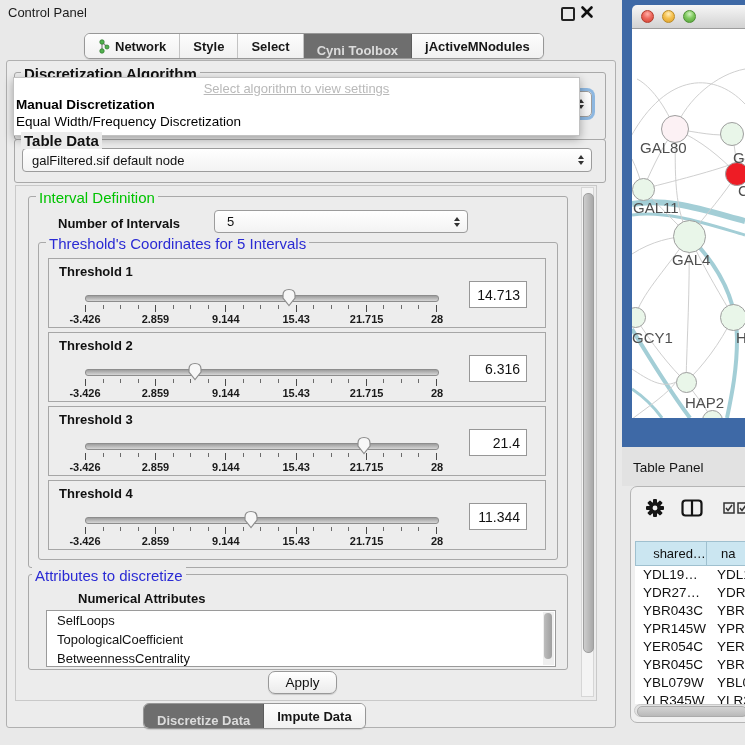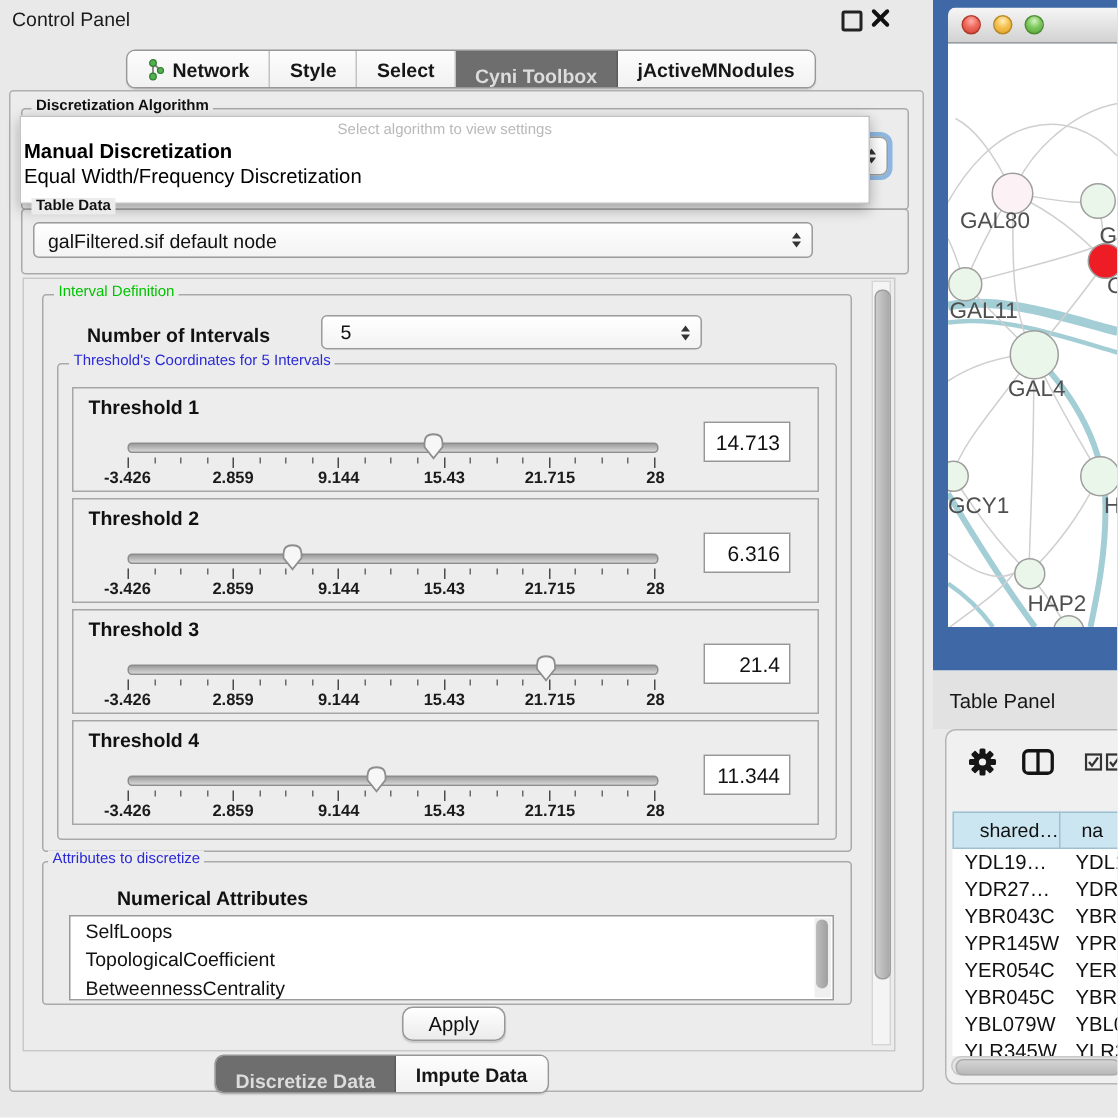--- a/index.html
+++ b/index.html
@@ -17,40 +17,40 @@
     background:#f5f5f5;overflow:hidden;box-shadow:0 1px 1px rgba(0,0,0,.12);}
   .seg{display:flex;align-items:center;gap:5px;padding:0 13px;font-size:13px;font-weight:bold;
     color:#161616;background:linear-gradient(#fdfdfd,#f1f1f1);border-right:1px solid #c3c3c3;}
   .seg:last-child{border-right:none;}
   .seg.selected{background:#6e6e6e;color:#dcdcdc;border-right-color:#5c5c5c;align-items:flex-end;}
 
   
   .cp-content{left:6px;top:60px;width:610px;height:668px;background:#ececec;
     border:1px solid #b0b0b0;border-radius:3px;box-sizing:border-box;}
   .group{border:1px solid #a9a9a9;border-radius:3px;}
-  .group-label{font-size:10px;background:#ececec;padding:0 3px;white-space:nowrap;}
+  .group-label{font-size:15px;background:#ececec;padding:0 3px;white-space:nowrap;}
   .bold{font-weight:bold;}
   .green{color:#00c300;}
   .blue{color:#2a2ad4;}
 
   
   .combo{background:linear-gradient(#ffffff,#f3f3f3);border:1px solid #9c9c9c;border-radius:4px;
     font-size:13px;display:flex;align-items:center;padding-left:9px;box-sizing:border-box;}
   .stepper{position:absolute;right:7px;top:50%;transform:translateY(-50%);
     display:flex;flex-direction:column;gap:2px;}
   .arr-up{width:0;height:0;border-left:3.5px solid transparent;border-right:3.5px solid transparent;
     border-bottom:4.5px solid #333;}
   .arr-dn{width:0;height:0;border-left:3.5px solid transparent;border-right:3.5px solid transparent;
     border-top:4.5px solid #333;}
   .focus-ring{box-shadow:0 0 0 3px rgba(110,165,220,.75);}
 
   
   .popup{left:13px;top:77px;width:565px;height:57px;background:#fff;border:1px solid #c2c2c2;
     box-shadow:0 3px 9px rgba(0,0,0,.32);z-index:6;}
-  .popup-hint{text-align:center;color:#b9b9b9;font-size:10px;margin-top:3px;}
+  .popup-hint{text-align:center;color:#b9b9b9;font-size:13px;margin-top:3px;text-decoration:underline;}
   .popup-opt{font-size:13.5px;padding:1px 0 1px 2px;color:#000;}
 
   
   .scrollpane{left:15px;top:185px;width:580px;height:514px;border:1px solid #c9c9c9;}
   .vscroll{left:581px;top:187px;width:13px;height:510px;background:#f4f4f4;border:1px solid #d6d6d6;
     box-sizing:border-box;}
   .vscroll-thumb{position:absolute;left:1px;top:5px;width:9px;height:458px;border-radius:5px;
     background:linear-gradient(90deg,#cdcdcd,#a9a9a9);border:1px solid #9e9e9e;}
 
   
@@ -158,21 +158,21 @@
   </div>
 
   <div class="abs popup">
     <div class="popup-hint">Select algorithm to view settings</div>
     <div class="popup-opt bold">Manual Discretization</div>
     <div class="popup-opt">Equal Width/Frequency Discretization</div>
   </div>
 
   <div class="abs group" style="left:14px;top:139px;width:590px;height:42px;"></div>
   <div class="abs group-label bold" style="left:21px;top:132px;z-index:7;">Table Data</div>
-  <div class="abs combo" style="left:22px;top:148px;width:520px;height:24px;">
+  <div class="abs combo" style="left:22px;top:148px;width:570px;height:24px;">
     <span>galFiltered.sif default node</span>
     <div class="stepper">
         <div class="arr-up"></div>
         <div class="arr-dn"></div>
       </div>
   </div>
 
   <div class="abs scrollpane"></div>
   <div class="abs vscroll">
     <div class="vscroll-thumb"></div>

